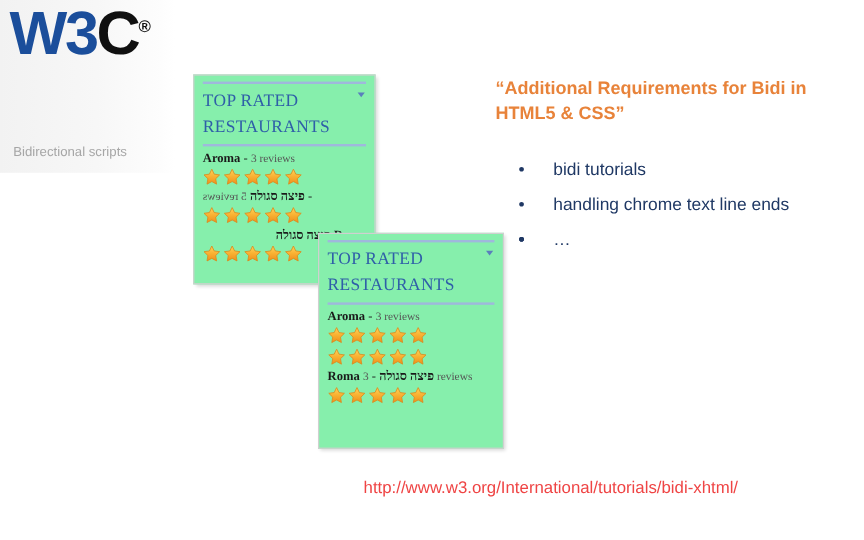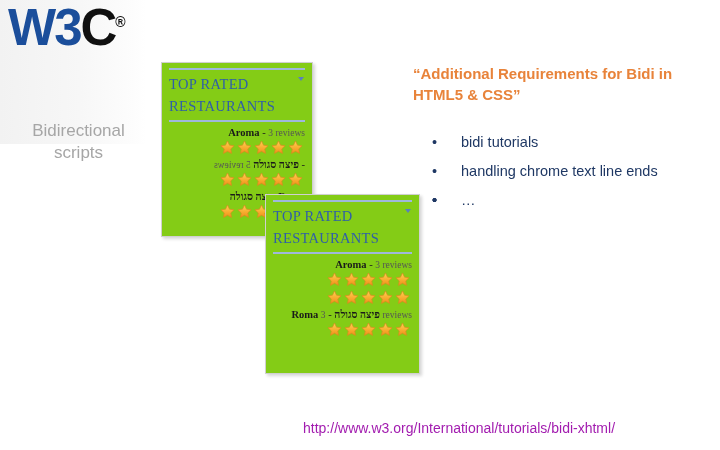--- a/index.html
+++ b/index.html
@@ -43,29 +43,28 @@
     font-size: 14px;
     vertical-align: super;
     letter-spacing: 0;
   }
   #subtitle {
     position: absolute;
     left: 11px;
     top: 120px;
     width: 135px;
     color: #a6a6a6;
-    font-size: 17px;
+    font-size: 11px;
     line-height: 1.28;
-    text-align: center;
   }
 
   
   .card {
     position: absolute;
-    background: #84cc16;
+    background: #86efac;
     border: 1px solid #d0d0d0;
     box-shadow: 2px 2px 3px rgba(0,0,0,0.16);
     box-sizing: border-box;
     padding: 5px 7px 7px 7px;
   }
   #card-broken {
     left: 161px;
     top: 62px;
     width: 152px;
     height: 175px;
@@ -99,21 +98,21 @@
     position: absolute;
     right: 1px;
     top: 7px;
     width: 0;
     height: 0;
     border-left: 3px solid transparent;
     border-right: 3px solid transparent;
     border-top: 4px solid #5a7fbc;
   }
 
-  .entry { margin: 0 0 1px 0; text-align: right; }
+  .entry { margin: 0 0 1px 0; }
   .entry-line {
     font-family: "Liberation Serif", serif;
     font-size: 10.5px;
     color: #1a1a1a;
     line-height: 1.3;
     white-space: nowrap;
     height: 14px;
   }
   .entry-line .name { font-weight: bold; }
   .entry-line .reviews { color: #555555; font-size: 9.5px; }
@@ -165,22 +164,22 @@
   #bullet-list li .dot {
     position: absolute;
     left: 4px;
     top: 0;
     font-size: 14.5px;
     color: #1f3864;
   }
   #url-link {
     position: absolute;
     left: 303px;
-    top: 420px;
-    color: #a21caf;
+    top: 398px;
+    color: #ef4444;
     font-size: 14px;
     text-decoration: none;
     white-space: nowrap;
   }
 </style>
 </head>
 <body>
 
 <div id="logo-panel">
   <div id="w3c-logo">

